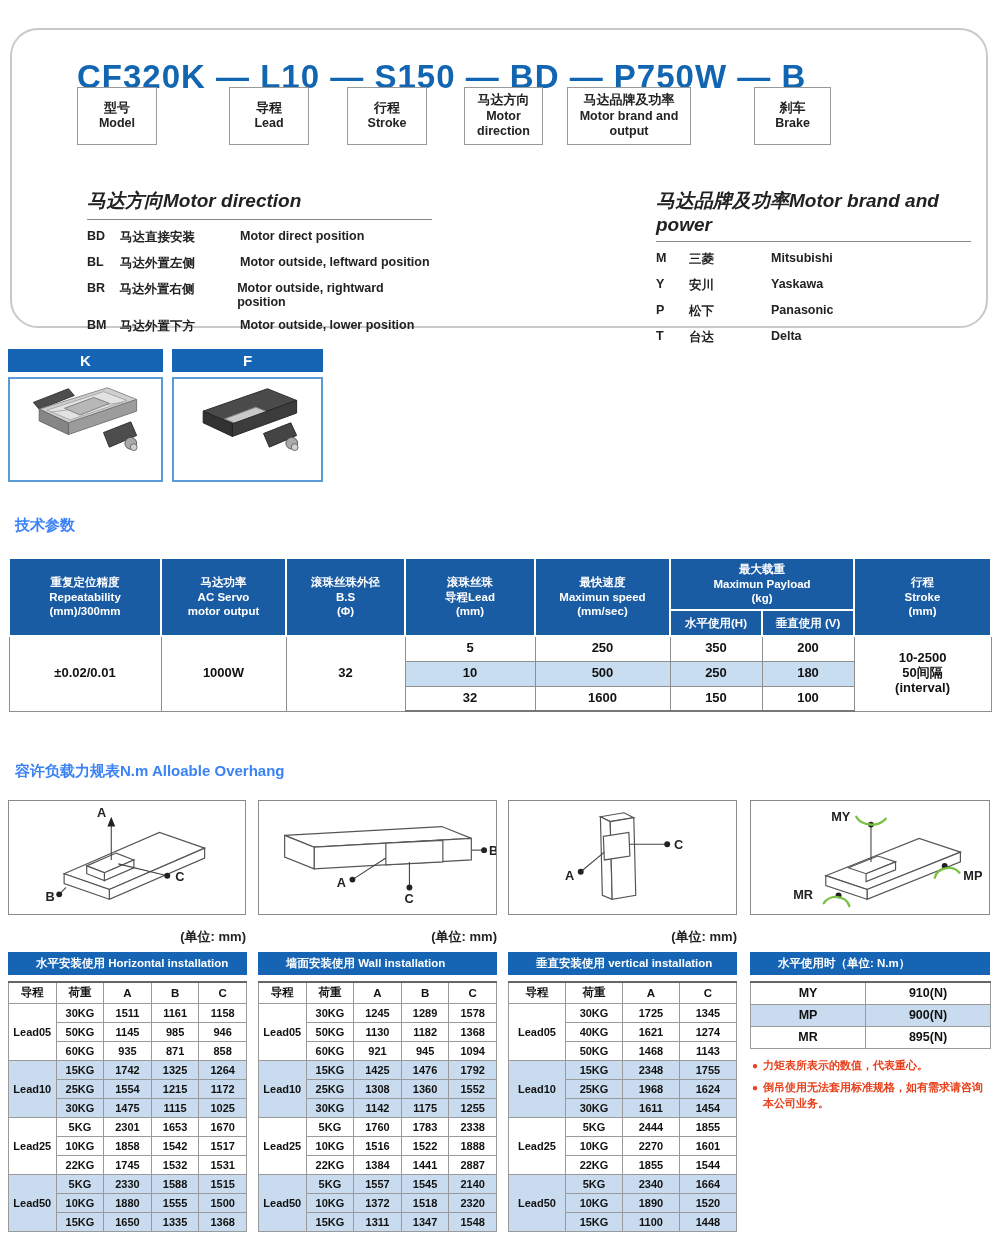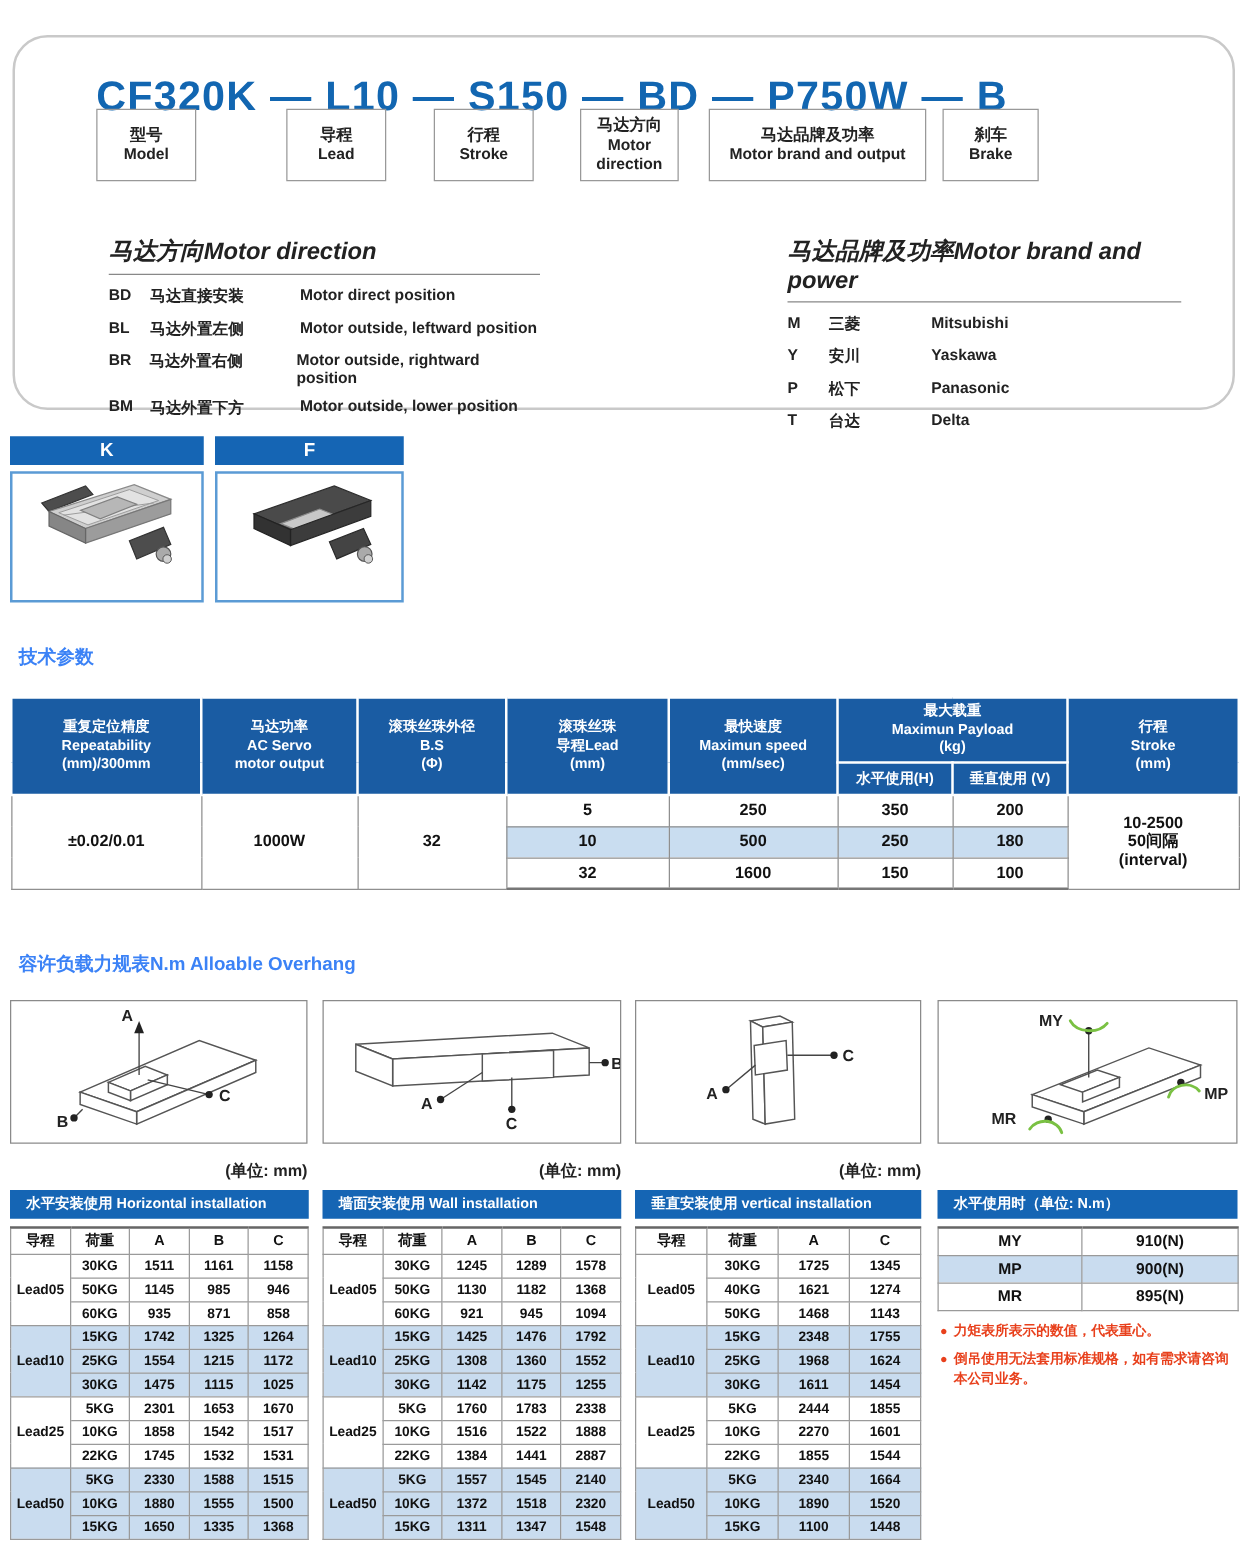--- a/index.html
+++ b/index.html
@@ -17,21 +17,21 @@
   .code-label .cn { font-size:13px; }
 
   
   .legend { position:absolute; top:158px; }
   .legend .ltitle { font-size:19px; font-weight:bold; color:#222;
     border-bottom:1px solid #888; padding-bottom:5px;font-style:italic; }
   .legend .lrow { display:flex; margin-top:9px; font-size:12.5px; font-weight:bold; color:#222; }
   .legend .code { width:33px; }
   .legend.ldir { left:75px; width:345px; }
   .legend.ldir .cn { width:120px; }
-  .legend.lbrand { left:618px; width:315px; }
+  .legend.lbrand { left:644px; width:315px; }
   .legend.lbrand .cn { width:82px; }
 
   
   .variant-header { position:absolute; top:349px; height:23px; background:#1565b4; color:#fff;
     font-size:15px; font-weight:bold; text-align:center; line-height:23px; }
   .variant-img { position:absolute; top:377px; height:105px; border:2px solid #5b9bd5; background:#fff; }
 
   
   .section-title { position:absolute; left:15px; font-size:15px; font-weight:bold; color:#3b82f6; }
 
@@ -53,21 +53,21 @@
   .diagram-box svg { width:100%; height:100%; }
   .dj { stroke:#555; stroke-width:1.2; fill:#fff; }
   .dlabel { font-size:13px; font-weight:bold; fill:#222; font-family:"Liberation Sans",sans-serif; }
   .ddot { fill:#222; }
   .dline { stroke:#444; stroke-width:1.1; fill:none; }
   .garc { stroke:#7ac143; stroke-width:2.4; fill:none; stroke-linecap:round; }
   .unit-label { position:absolute; top:928px; font-size:13px; font-weight:bold; color:#222; text-align:right; }
 
   
   .bar-header { position:absolute; top:952px; height:23px; background:#1565b4; color:#fff;
-    font-size:11.5px; font-weight:bold; line-height:23px; padding-left:13px; }
+    font-size:11.5px; font-weight:bold; line-height:23px; padding-left:28px; }
   .inst-wrap { position:absolute; top:981px; }
   .inst-table { width:100%; border-collapse:collapse; table-layout:fixed; }
   .inst-table th { font-size:11.5px; font-weight:bold; border:1px solid #9a9a9a;
     border-top:2px solid #666; height:21px; background:#fff; color:#111; }
   .inst-table td { font-size:11px; font-weight:bold; border:1px solid #9a9a9a; text-align:center;
     height:19px; color:#111; background:#fff; padding:0; }
   .inst-table tr.shaded td { background:#c9dcef; }
 
   
   .moment-table { position:absolute; left:750px; top:981px; width:240px; border-collapse:collapse;
@@ -97,21 +97,21 @@
       <span>Lead</span>
     </div>
     <div class="code-label" style="left:335px;width:80px">
       <span class="cn">行程</span>
       <span>Stroke</span>
     </div>
     <div class="code-label" style="left:452px;width:79px">
       <span class="cn">马达方向</span>
       <span>Motor direction</span>
     </div>
-    <div class="code-label" style="left:555px;width:174px">
+    <div class="code-label" style="left:555px;width:124px">
       <span class="cn">马达品牌及功率</span>
       <span>Motor brand and output</span>
     </div>
     <div class="code-label" style="left:742px;width:77px">
       <span class="cn">刹车</span>
       <span>Brake</span>
     </div>
 
     <div class="legend ldir">
       <div class="ltitle">马达方向Motor direction</div>

